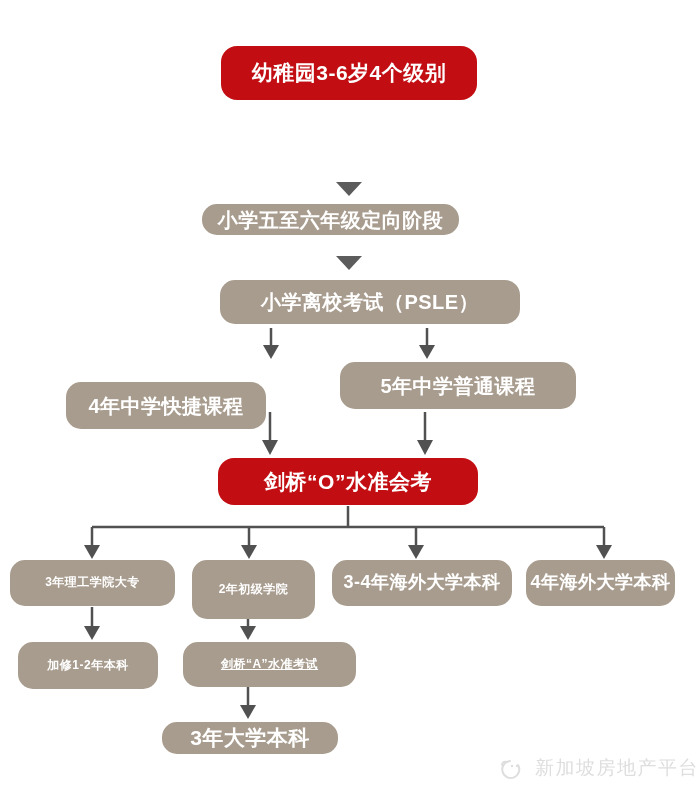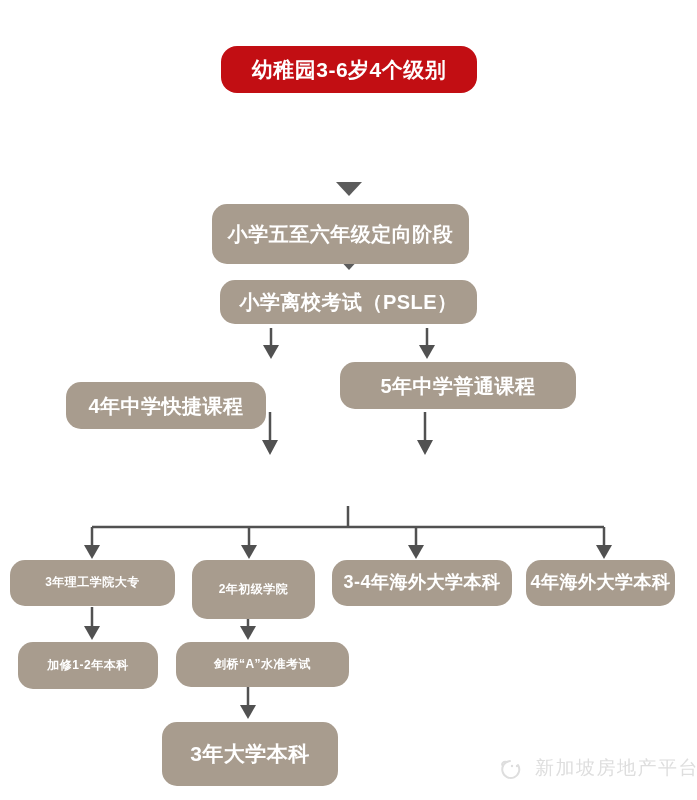--- a/index.html
+++ b/index.html
@@ -94,45 +94,46 @@
     <line x1="92" y1="607" x2="92" y2="627" stroke="var(--arrow)" stroke-width="2.5"></line>
     <polygon points="84,626 100,626 92,640" fill="var(--arrow)"></polygon>
 
     <line x1="248" y1="607" x2="248" y2="627" stroke="var(--arrow)" stroke-width="2.5"></line>
     <polygon points="240,626 256,626 248,640" fill="var(--arrow)"></polygon>
 
     <line x1="248" y1="687" x2="248" y2="706" stroke="var(--arrow)" stroke-width="2.5"></line>
     <polygon points="240,705 256,705 248,719" fill="var(--arrow)"></polygon>
   </svg>
 
-  <div class="node red fs21" style="left:221px; top:46px;  width:256px; height:47px;">幼稚园3-6岁4个级别</div>
+  <div class="node red fs21" style="left:221px; top:46px;  width:256px; height:54px;">幼稚园3-6岁4个级别</div>
 
 
-  <div class="node fs20" style="left:212px; top:204px; width:257px; height:60px;">小学五至六年级定向阶段</div>
+  <div class="node fs20" style="left:202px; top:204px; width:257px; height:31px;">小学五至六年级定向阶段</div>
 
-  <div class="node fs20" style="left:220px; top:280px; width:257px; height:44px;">小学离校考试（PSLE）</div>
+  <div class="node fs20" style="left:220px; top:280px; width:300px; height:44px;">小学离校考试（PSLE）</div>
 
   <div class="node fs20" style="left:66px;  top:382px; width:200px; height:47px;text-align:right;">4年中学快捷课程</div>
 
   <div class="node fs20" style="left:340px; top:362px; width:236px; height:47px;">5年中学普通课程</div>
 
+  <div class="node red fs21" style="left:218px; top:458px; width:260px; height:47px;">剑桥“O”水准会考</div>
 
   <div class="node fs18" style="left:10px;  top:560px; width:165px; height:46px;">3年理工学院大专</div>
 
   <div class="node fs18" style="left:192px; top:560px; width:123px; height:59px;">2年初级学院</div>
 
   <div class="node fs17" style="left:332px; top:560px; width:180px; height:46px;">3-4年海外大学本科</div>
 
   <div class="node fs17" style="left:526px; top:560px; width:149px; height:46px;">4年海外大学本科</div>
 
   <div class="node fs18" style="left:18px;  top:642px; width:140px; height:47px;">加修1-2年本科</div>
 
-  <div class="node fs18" style="left:176px; top:642px; width:173px; height:45px;">剑桥“A”水准考试</div>
+  <div class="node fs18" style="left:183px; top:642px; width:173px; height:45px;text-decoration:underline;">剑桥“A”水准考试</div>
 
-  <div class="node fs21" style="left:162px; top:722px; width:176px; height:64px;">3年大学本科</div>
+  <div class="node fs21" style="left:162px; top:722px; width:176px; height:32px;">3年大学本科</div>
 
   <div class="watermark">
     <svg width="32" height="32" viewBox="0 0 32 32">
       <path d="M9 10 C 5 9, 3 12, 5 14" fill="none" stroke="var(--watermark)" stroke-width="2" stroke-linecap="round"></path>
       <path d="M12 9 a 8.5 8.5 0 1 0 8 4" fill="none" stroke="var(--watermark)" stroke-width="2" stroke-linecap="round"></path>
       <circle cx="14" cy="14" r="1.2" fill="var(--watermark)"></circle>
       <circle cx="19" cy="14" r="1.2" fill="var(--watermark)"></circle>
     </svg>
     <span class="wm-text">新加坡房地产平台</span>
   </div>

